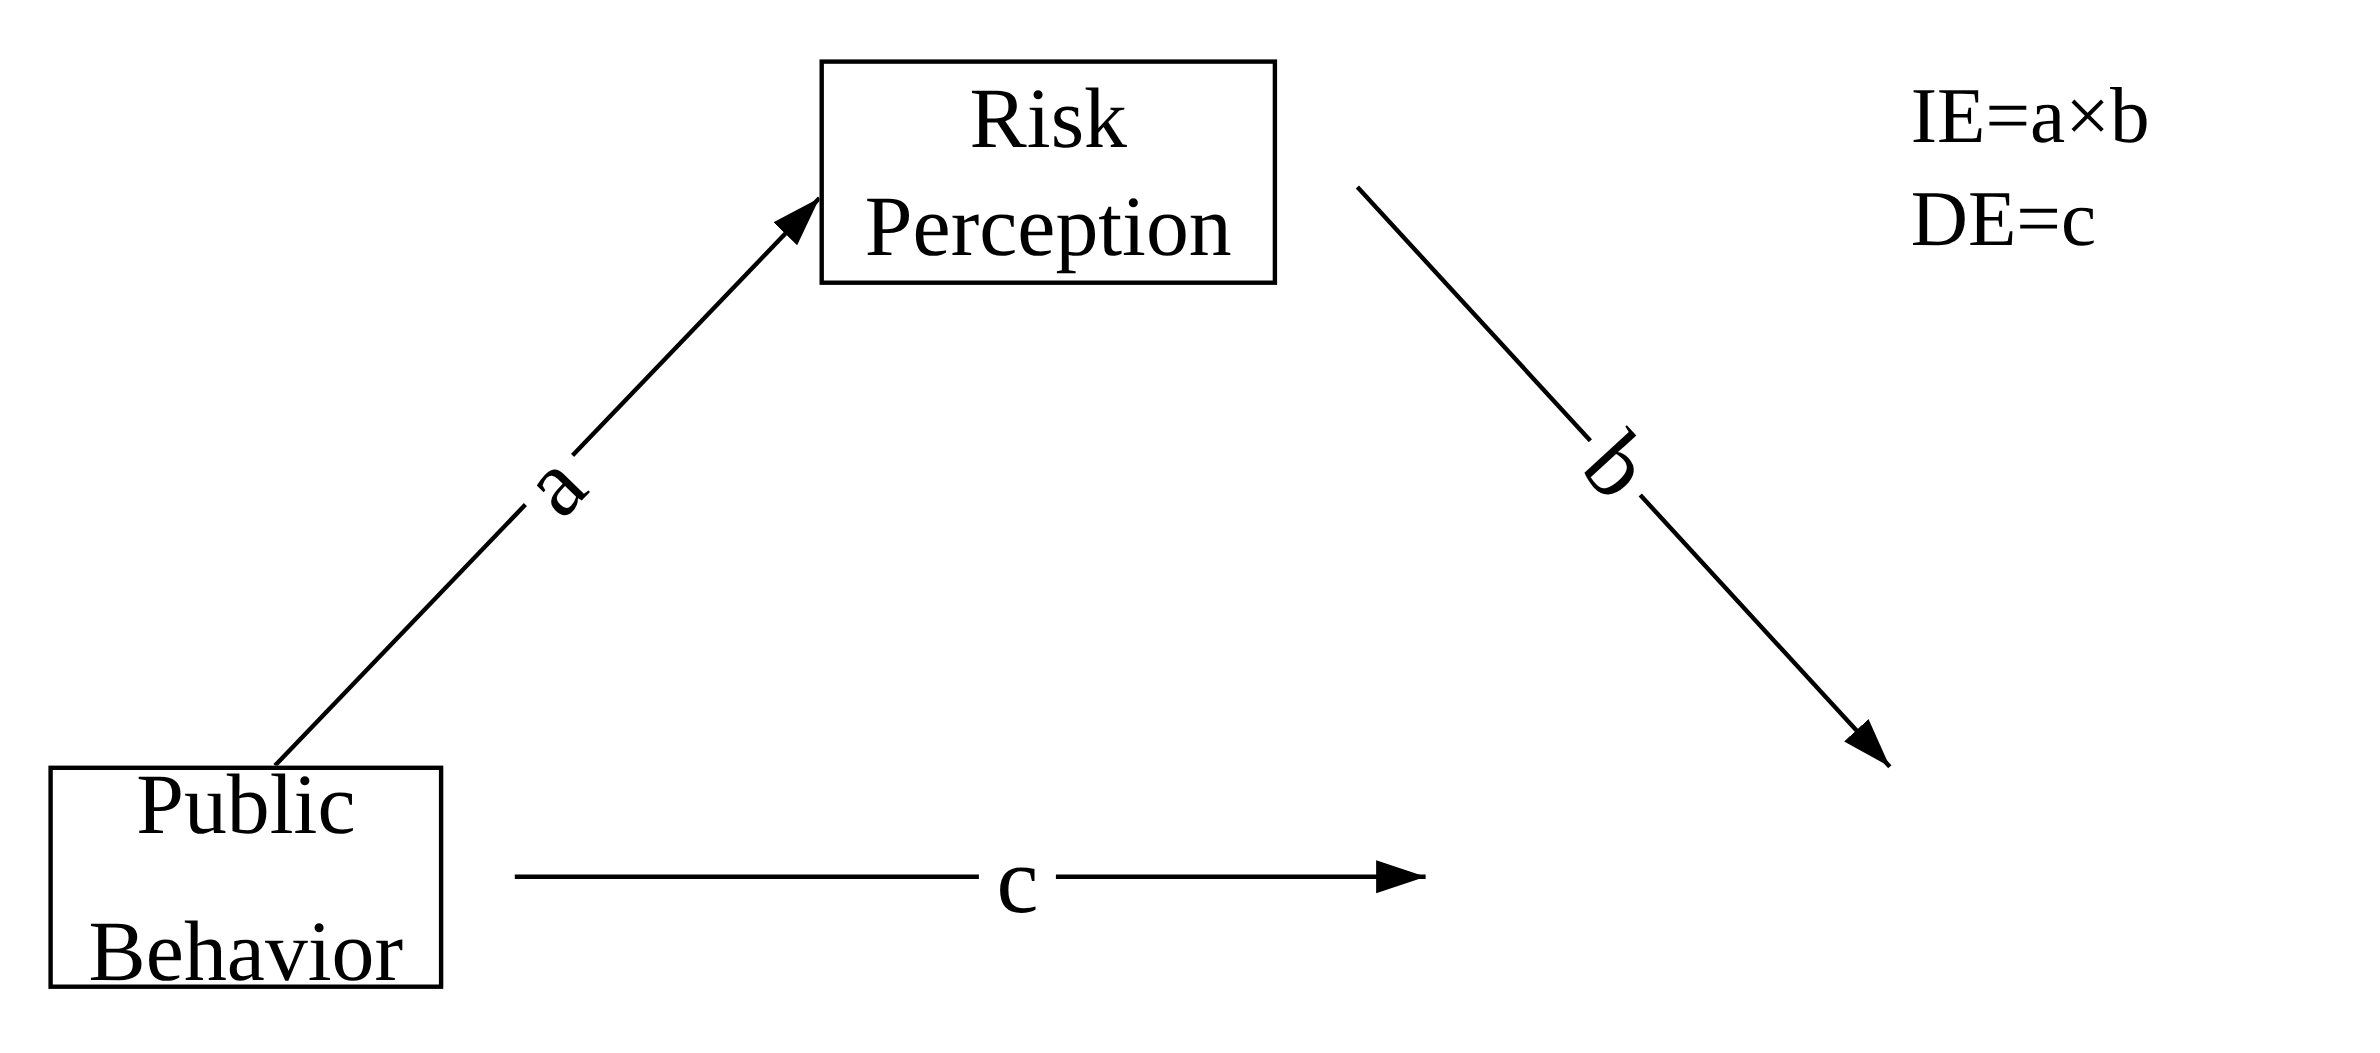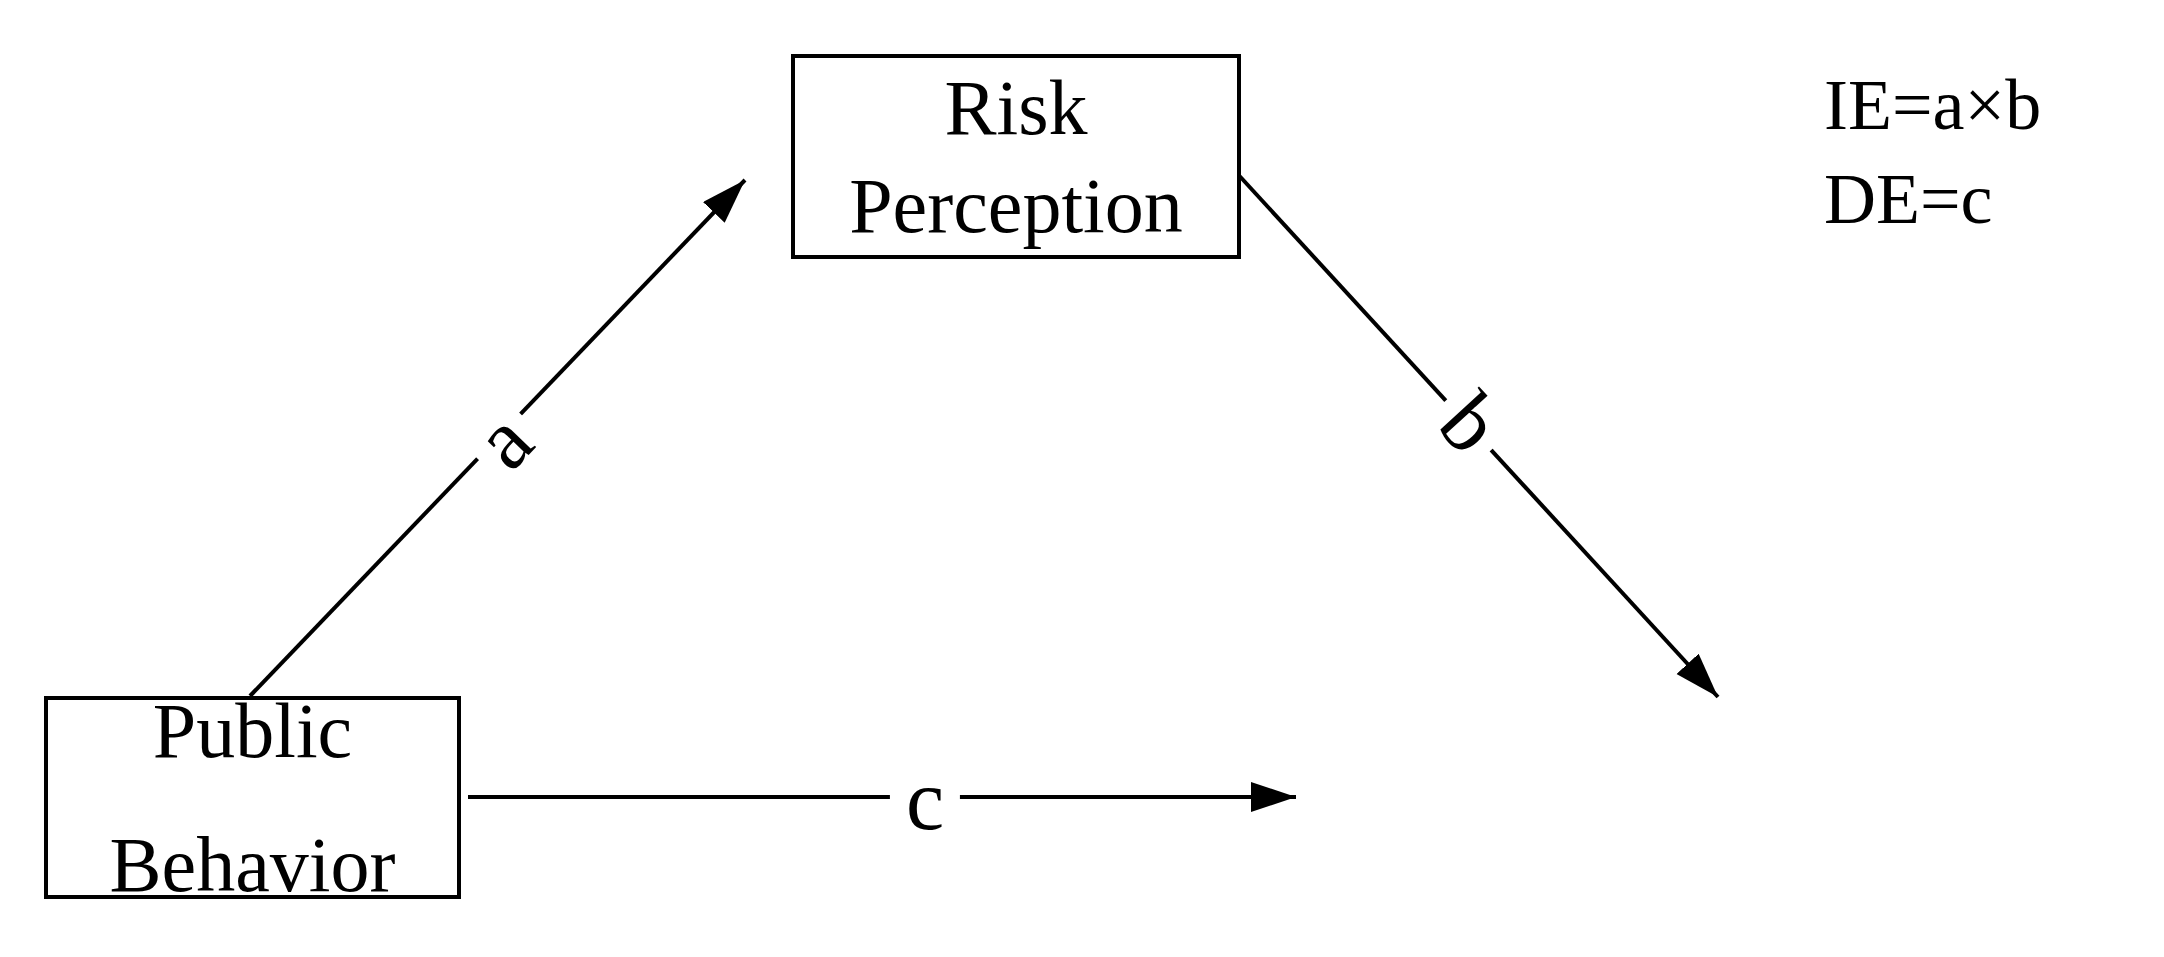--- a/index.html
+++ b/index.html
@@ -30,22 +30,22 @@
     background: #ffffff;
     display: flex;
     flex-direction: column;
     align-items: center;
     justify-content: center;
     text-align: center;
     font-size: 78px;
     line-height: 98px;
     white-space: nowrap;
   }
-  #node-risk    { left: 745px;  top: 54px;  width: 450px; height: 205px; margin-left: 46px; }
-  #node-public  { left: 44px;   top: 696px; width: 417px; height: 203px; gap: 36px; }
+  #node-risk    { left: 745px;  top: 54px;  width: 416px; height: 205px; }
+  #node-public  { left: 44px;   top: 696px; width: 359px; height: 203px; gap: 36px; }
   #node-social  { left: 1296px; top: 698px; width: 822px; height: 205px; }
   .edge-label {
     position: absolute;
     font-size: 86px;
     line-height: 86px;
     background: #ffffff;
     padding: 0 12px;
   }
   #edge-label-a {
     left: 503px; top: 440px;
@@ -55,21 +55,21 @@
     left: 1471px; top: 423px;
     transform: translate(-50%, -50%) rotate(47.5deg);
   }
   #edge-label-c {
     left: 925px; top: 800px;
     transform: translate(-50%, -50%);
     padding: 0 16px;
   }
   .legend {
     position: absolute;
-    left: 1824px;
+    left: 1737px;
     top: 58px;
     font-size: 72px;
     line-height: 94px;
     text-align: left;
     white-space: nowrap;
   }
 </style>
 </head>
 <body>
 

